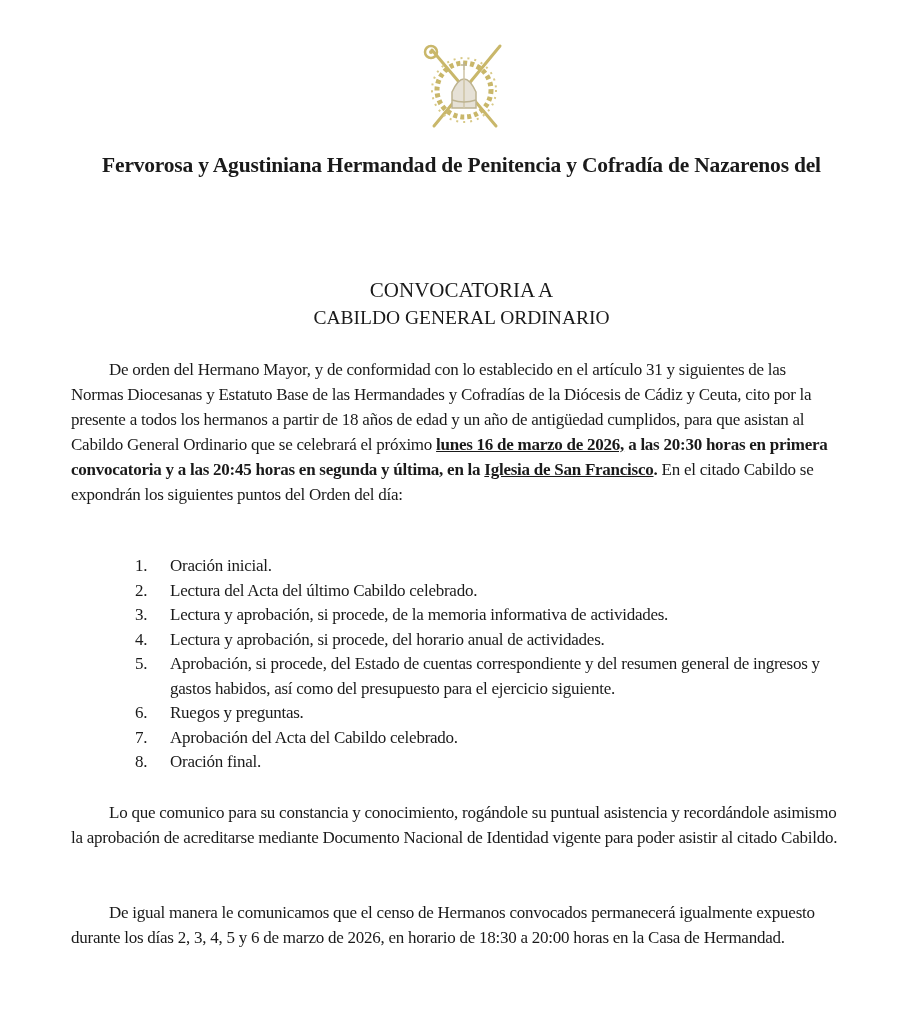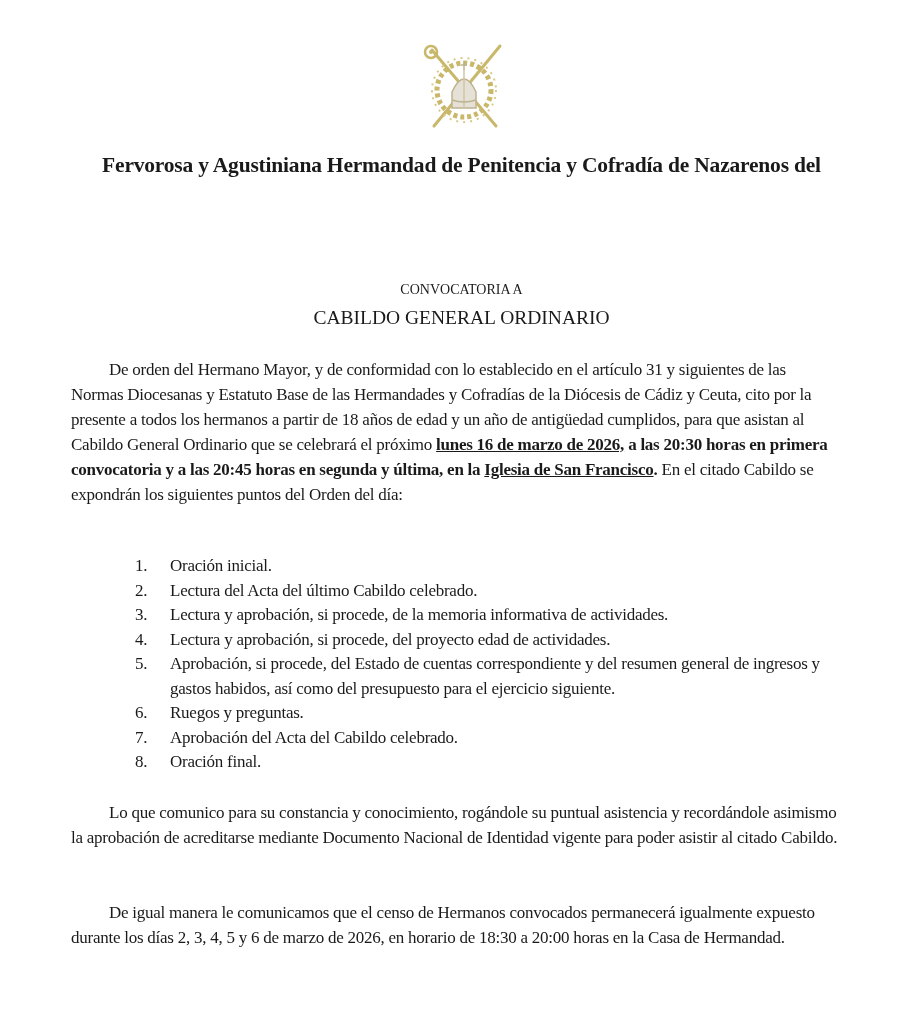--- a/index.html
+++ b/index.html
@@ -9,21 +9,21 @@
   .org-title {
     position: absolute; left: 40px; width: 843px; top: 146px;
     font-family: "Liberation Serif", serif; font-weight: bold;
     font-size: 21.5px; line-height: 38px; text-align: center; color: #1a1a1a;
     letter-spacing: -0.2px;
   }
   .conv {
     position: absolute; left: 0; width: 923px; top: 276px;
     font-family: "Liberation Serif", serif; text-align: center; color: #1a1a1a;
   }
-  .conv .l1 { font-size: 14px; line-height: 28px; }
+  .conv .l1 { font-size: 21px; line-height: 28px; }
   .conv .l2 { font-size: 19.5px; line-height: 28px; font-weight: normal; }
   .para {
     position: absolute; left: 71px; width: 770px;
     font-family: "Liberation Serif", serif; font-size: 17px; line-height: 25px;
     color: #1a1a1a; letter-spacing: -0.25px;
   }
   .para .indent { display: inline-block; width: 38px; }
   .p1 { top: 357px; }
   .p2 { top: 800px; }
   .p3 { top: 900px; }
@@ -85,21 +85,21 @@
     <li>
         <span class="num">2.</span>
         <span class="txt">Lectura del Acta del último Cabildo celebrado.</span>
       </li>
     <li>
         <span class="num">3.</span>
         <span class="txt">Lectura y aprobación, si procede, de la memoria informativa de actividades.</span>
       </li>
     <li>
         <span class="num">4.</span>
-        <span class="txt">Lectura y aprobación, si procede, del proyecto edad de actividades.</span>
+        <span class="txt">Lectura y aprobación, si procede, del horario anual de actividades.</span>
       </li>
     <li>
         <span class="num">5.</span>
         <span class="txt">Aprobación, si procede, del Estado de cuentas correspondiente y del resumen general de ingresos y gastos habidos, así como del presupuesto para el ejercicio siguiente.</span>
       </li>
     <li>
         <span class="num">6.</span>
         <span class="txt">Ruegos y preguntas.</span>
       </li>
     <li>

